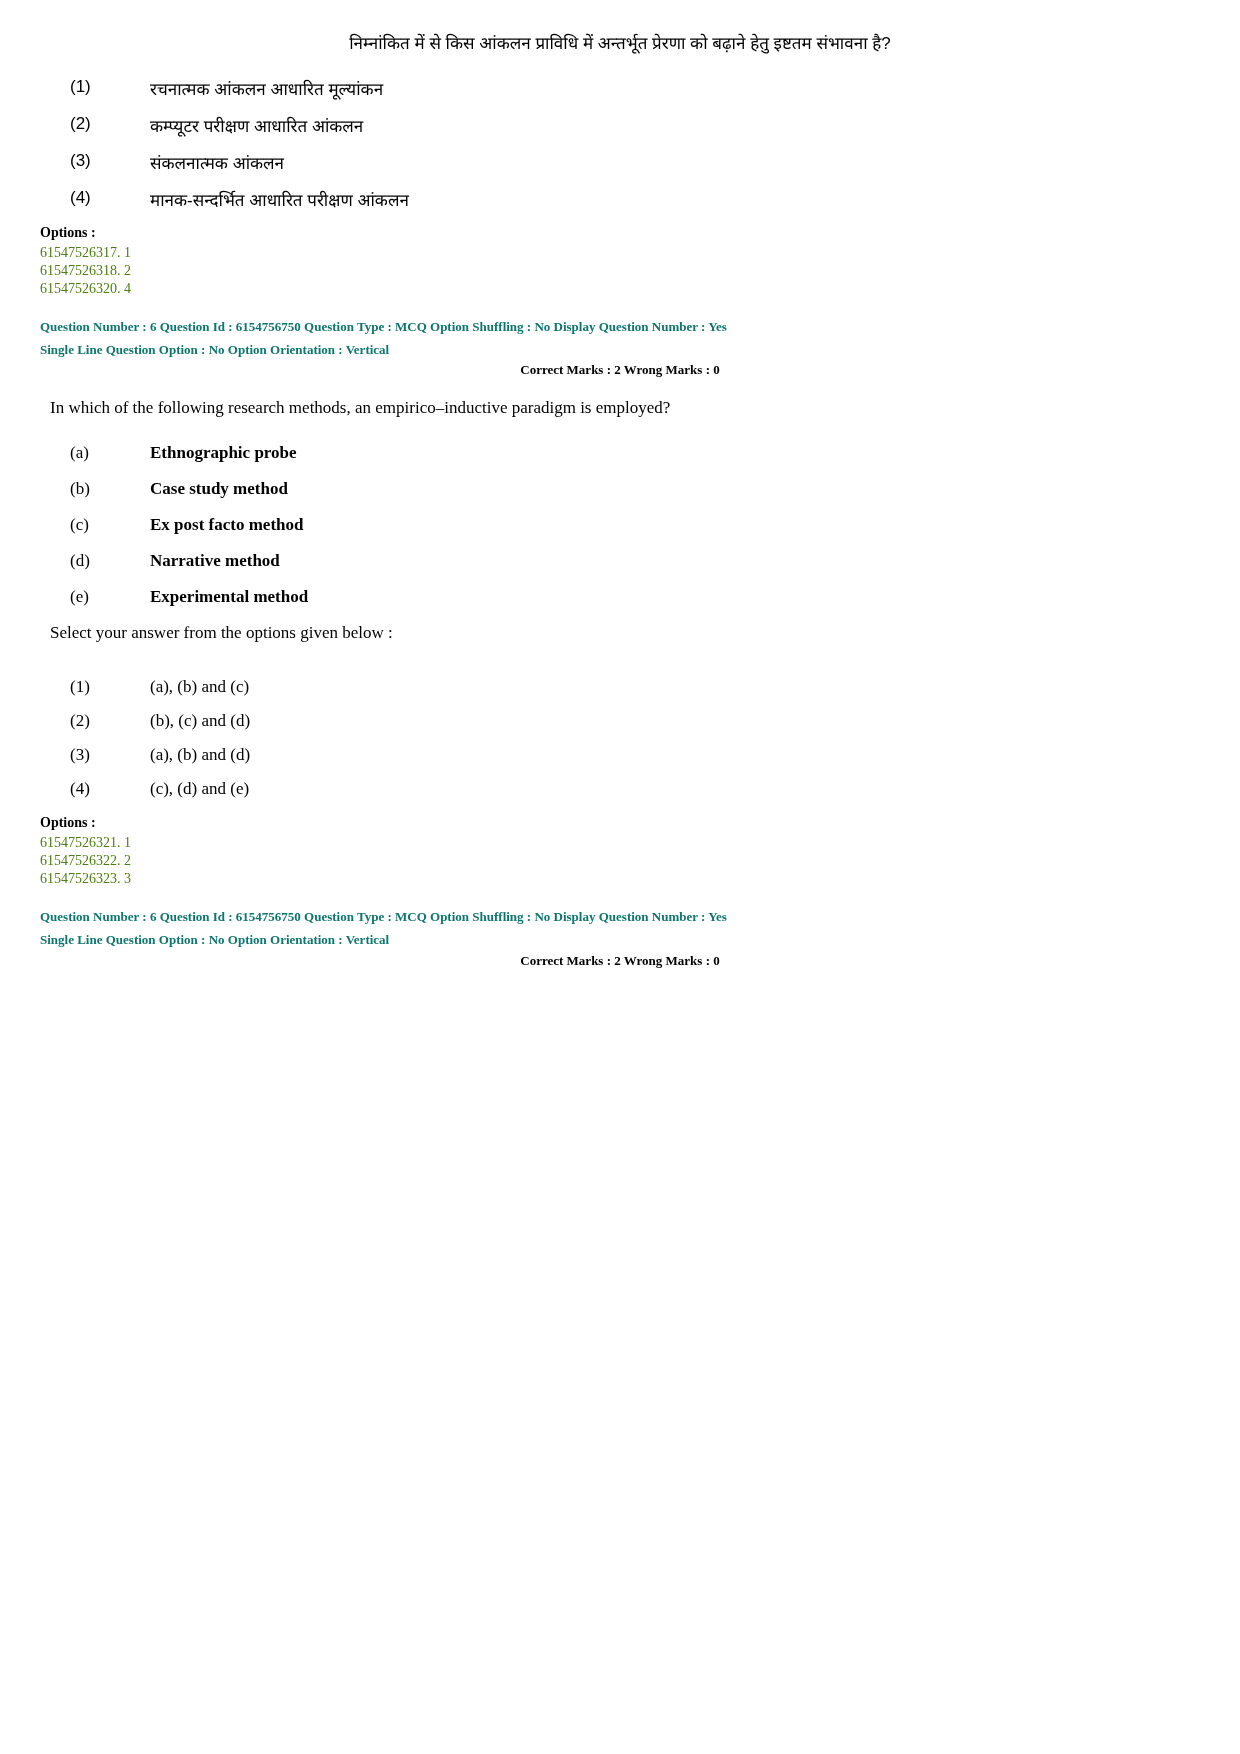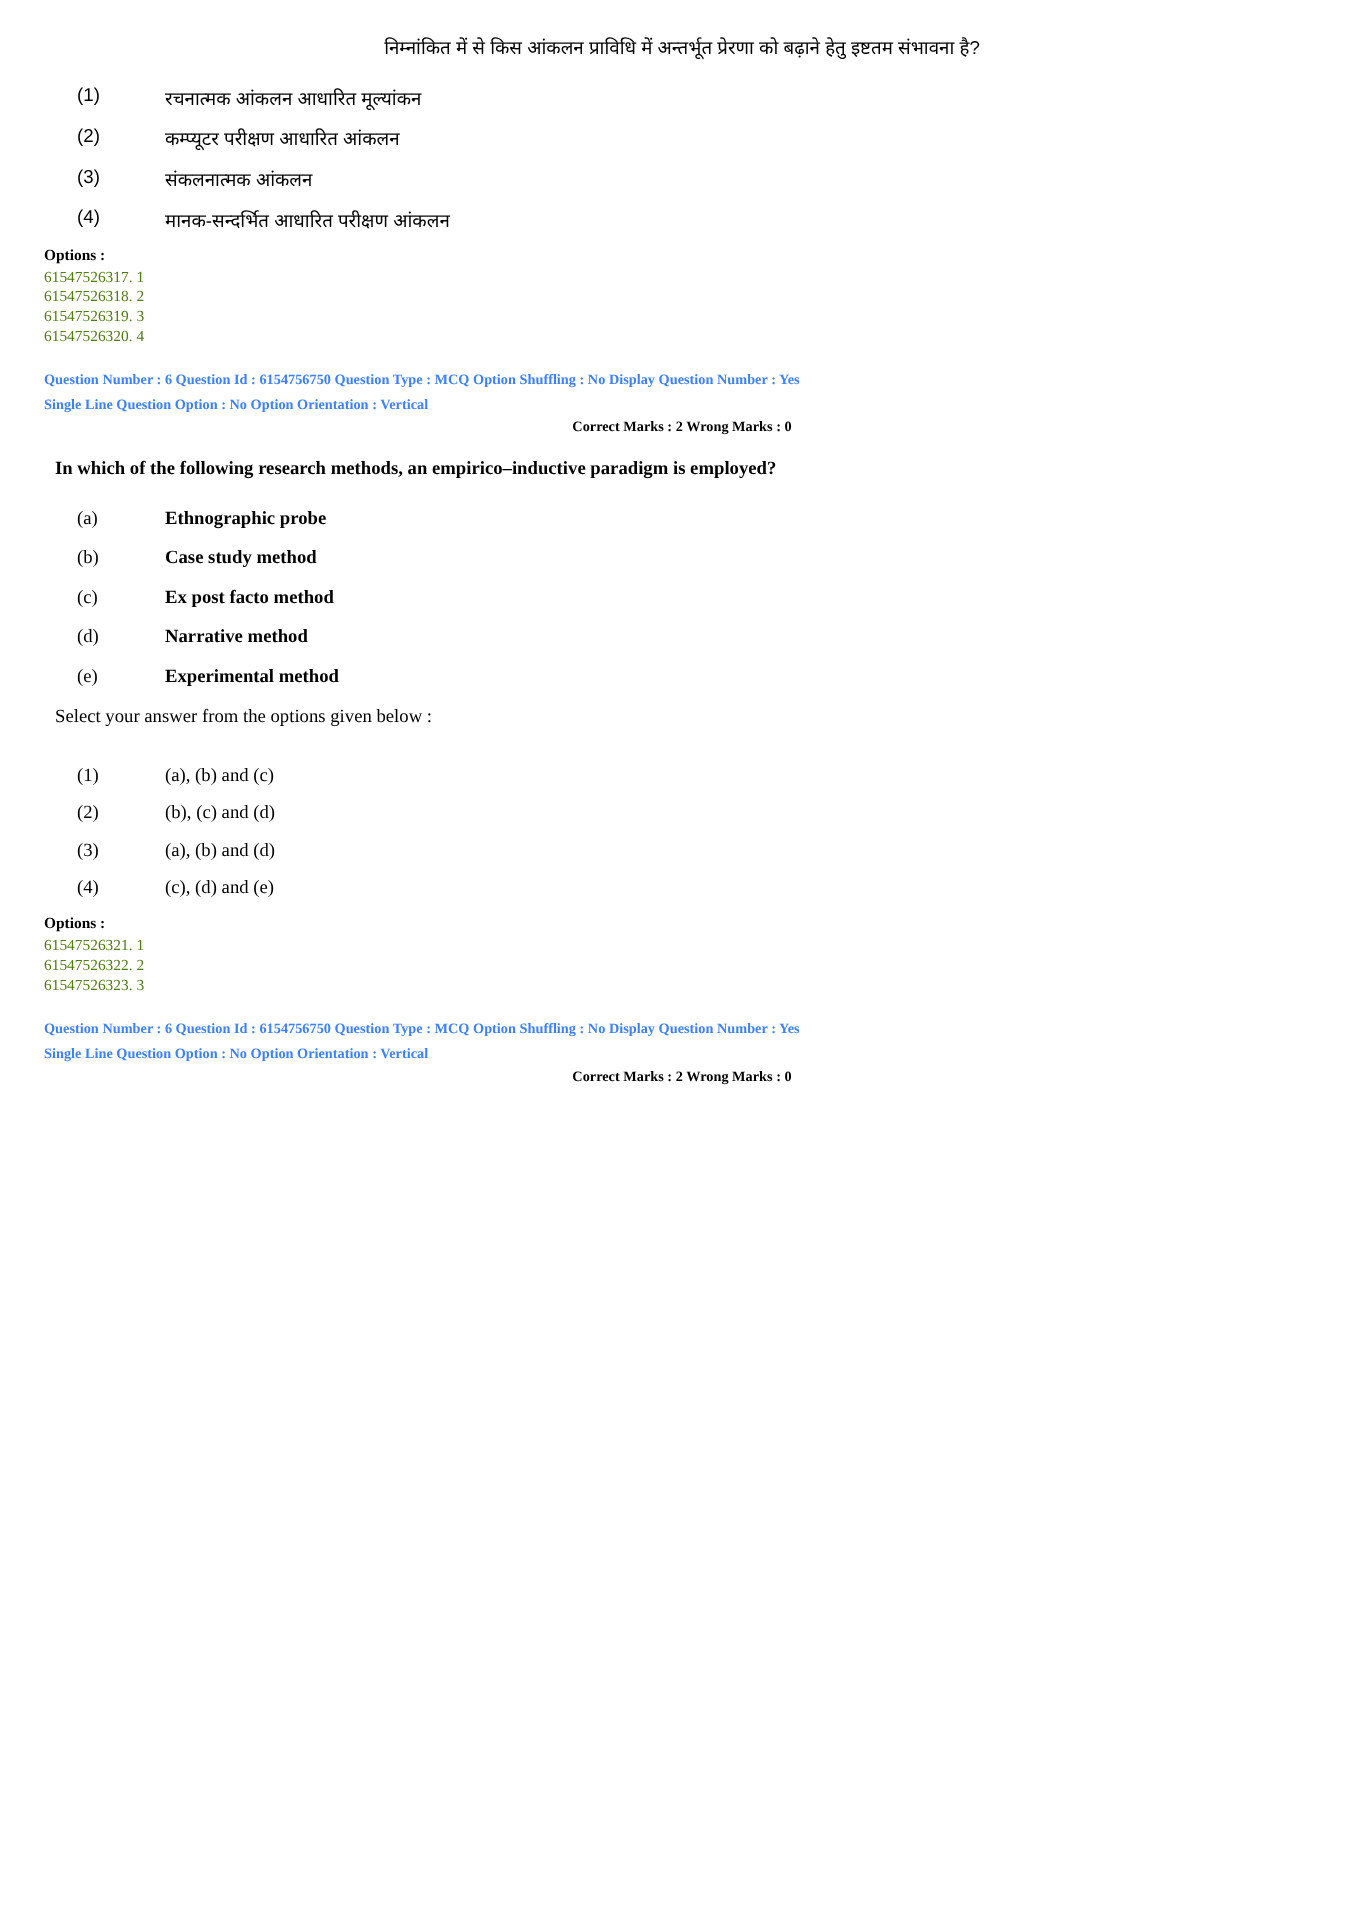--- a/index.html
+++ b/index.html
@@ -12,21 +12,21 @@
       font-family: 'Times New Roman', Times, serif;
       font-size: 16px;
       color: #000000;
       width: 1240px;
       min-height: 1754px;
       padding: 30px 40px;
     }
     .question-meta {
       font-size: 13px;
       font-weight: bold;
-      color: #3b82f6;
+      color: #0f766e;
       margin-bottom: 2px;
       line-height: 1.6;
     }
     .correct-marks {
       font-size: 13px;
       font-weight: bold;
       color: #000;
       margin-bottom: 16px;
       text-align: center;
     }
@@ -66,21 +66,20 @@
       margin-bottom: 2px;
     }
     .section-divider {
       margin: 20px 0 10px 0;
     }
     .english-question {
       font-size: 17px;
       line-height: 1.7;
       margin-bottom: 20px;
       padding-left: 10px;
-      font-weight: bold;
     }
     .research-option-row {
       display: flex;
       align-items: flex-start;
       margin-bottom: 16px;
       padding-left: 30px;
     }
     .research-option-label {
       min-width: 80px;
       font-size: 17px;
@@ -135,21 +134,20 @@
     <div class="option-row">
       <span class="option-label">(4)</span>
       <span class="option-text">मानक-सन्दर्भित आधारित परीक्षण आंकलन</span>
     </div>
   </div>
 
   <p class="options-heading">Options :</p>
   <div>
     <p class="option-code-row">61547526317. 1</p>
     <p class="option-code-row">61547526318. 2</p>
-    <p class="option-code-row">61547526319. 3</p>
     <p class="option-code-row">61547526320. 4</p>
   </div>
 </div>
 
 <div class="section-divider">
   <p class="question-meta">Question Number : 6  Question Id : 6154756750  Question Type : MCQ  Option Shuffling : No  Display Question Number : Yes</p>
   <p class="question-meta">Single Line Question Option : No  Option Orientation : Vertical</p>
   <p class="correct-marks">Correct Marks : 2  Wrong Marks : 0</p>
 </div>
 

